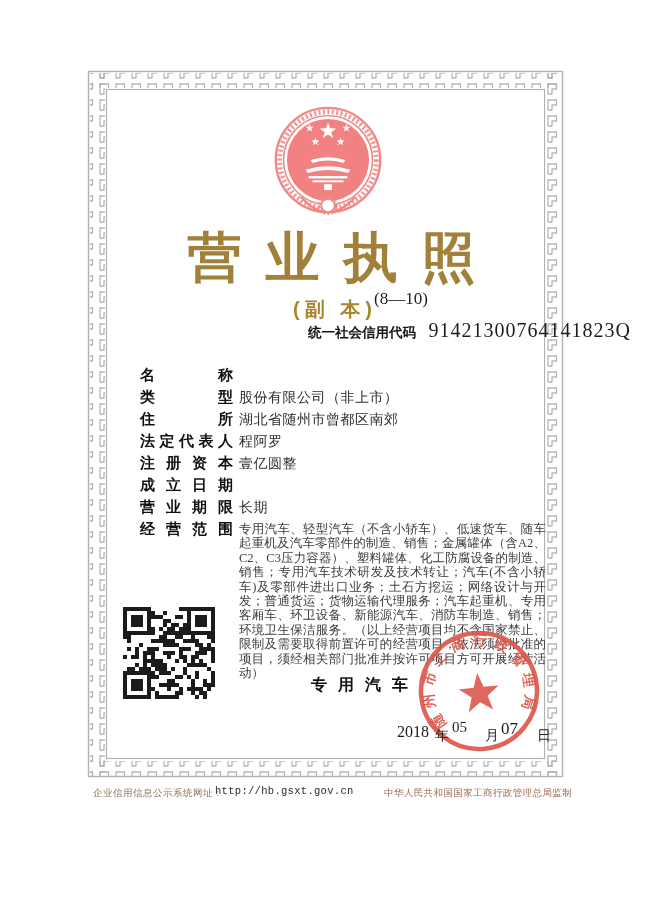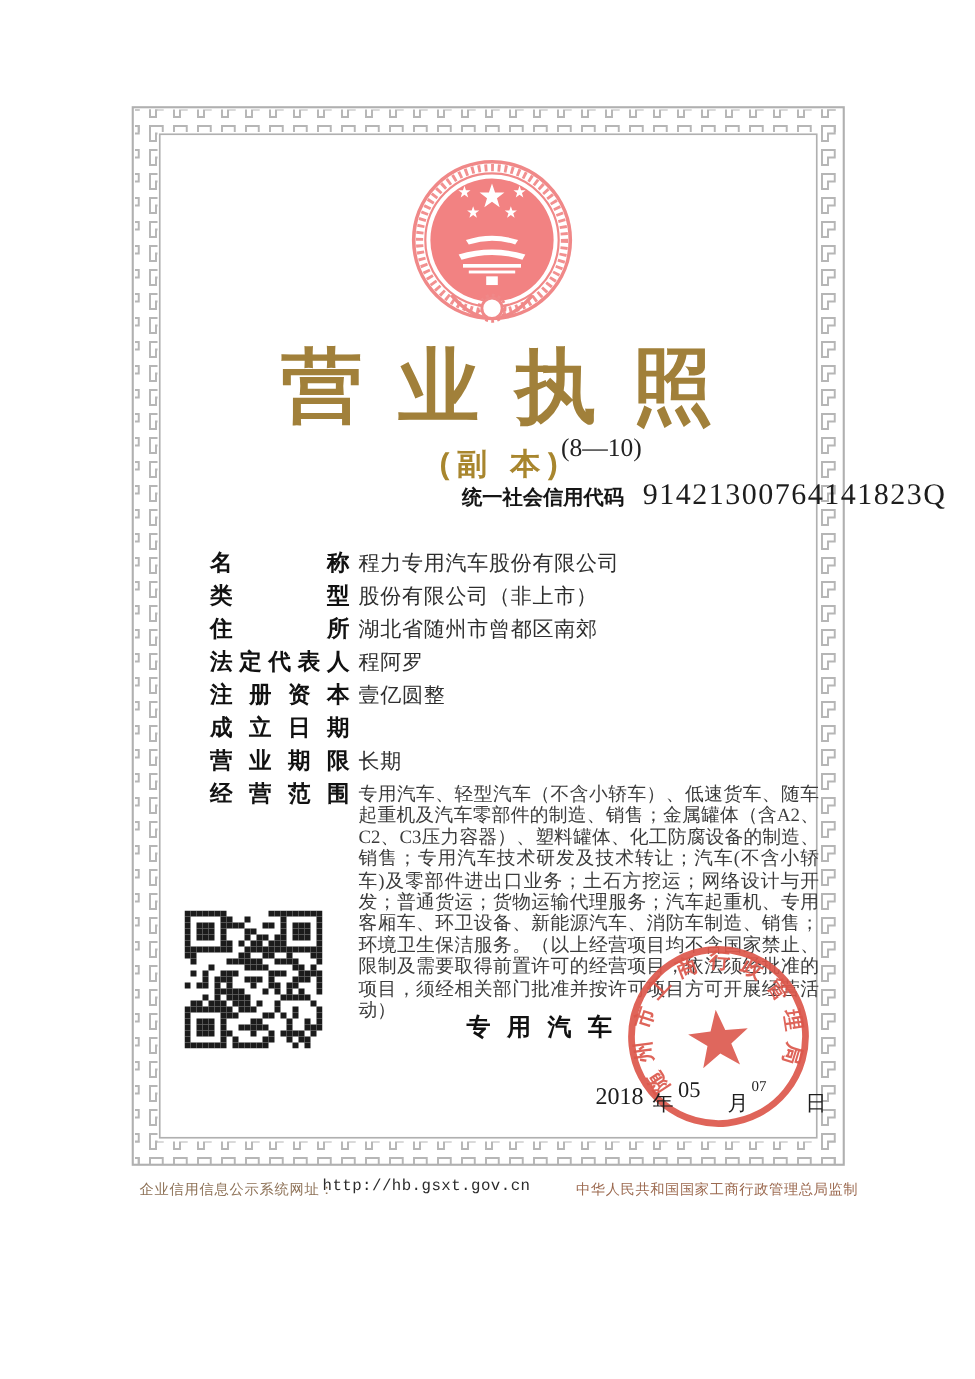--- a/index.html
+++ b/index.html
@@ -28,21 +28,21 @@
   .field-row.scope .field-value{font-size:12.5px;line-height:14.4px;text-align:justify;
                color:#3b3b3b;letter-spacing:0;padding-top:3px;width:308px;}
   
   .authority{left:311px;top:675px;font-size:16px;font-weight:bold;color:#111;letter-spacing:11px;white-space:nowrap;}
   .date{left:395px;top:719px;width:165px;height:28px;}
   .date span{position:absolute;color:#1d1d1d;}
   .d-year {left:2px;  top:4px; font-family:"Liberation Serif",serif;font-size:16px;}
   .d-yu   {left:40px; top:8px; font-size:14px;}
   .d-month{left:57px; top:0;   font-family:"Liberation Serif",serif;font-size:15px;}
   .d-mu   {left:90px; top:8px; font-size:14px;}
-  .d-day  {left:106px;top:0;   font-family:"Liberation Serif",serif;font-size:10px;}
+  .d-day  {left:106px;top:0;   font-family:"Liberation Serif",serif;font-size:17px;}
   .d-du   {left:142px;top:8px; font-size:14px;}
   
   .footer-label{left:93px;top:787px;font-size:9.5px;color:#8d7156;letter-spacing:0.5px;}
   .footer-url{left:215px;top:785px;font-size:10.5px;color:#2b2b2b;
               font-family:"Liberation Mono",monospace;letter-spacing:0.3px;}
   .footer-issuer{left:384px;top:787px;font-size:9.5px;color:#9c6a50;letter-spacing:0.4px;}
   
   .emblem{left:270px;top:104px;}
   .qr{left:123px;top:607px;}
   .seal{left:416px;top:628px;transform:rotate(-6deg);}
@@ -95,21 +95,20 @@
     <span class="credit-label">统一社会信用代码</span>
     <span class="credit-code">91421300764141823Q</span>
   </div>
 
   <div class="abs fields">
     <div class="field-row">
       <div class="field-label">
           <span>名</span>
           <span>称</span>
         </div>
-      <div class="field-value">程力专用汽车股份有限公司</div>
     </div>
     <div class="field-row">
       <div class="field-label">
           <span>类</span>
           <span>型</span>
         </div>
       <div class="field-value">股份有限公司（非上市）</div>
     </div>
     <div class="field-row">
       <div class="field-label">

